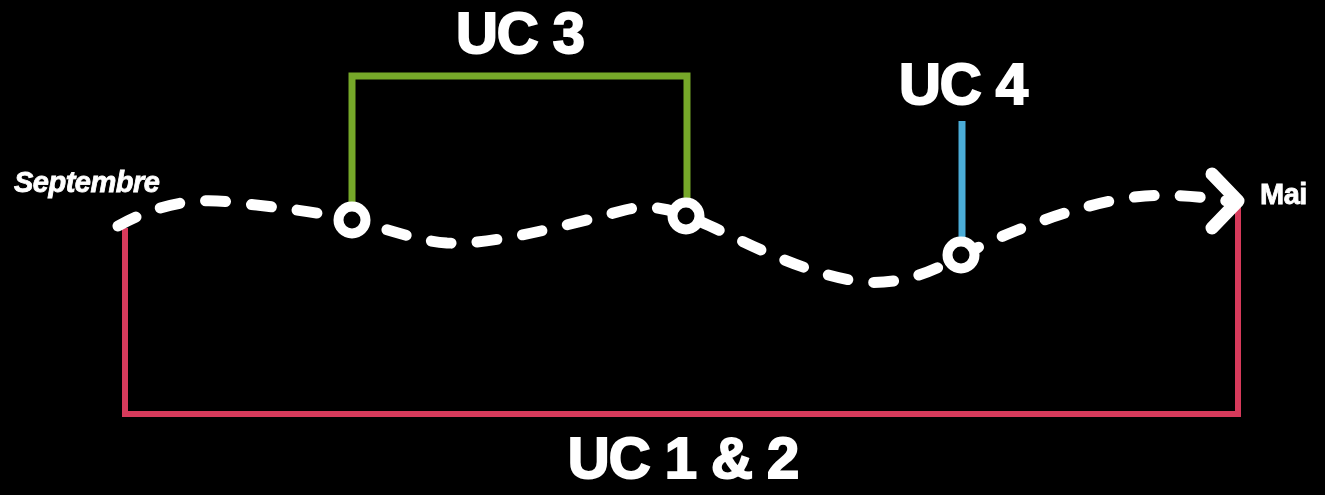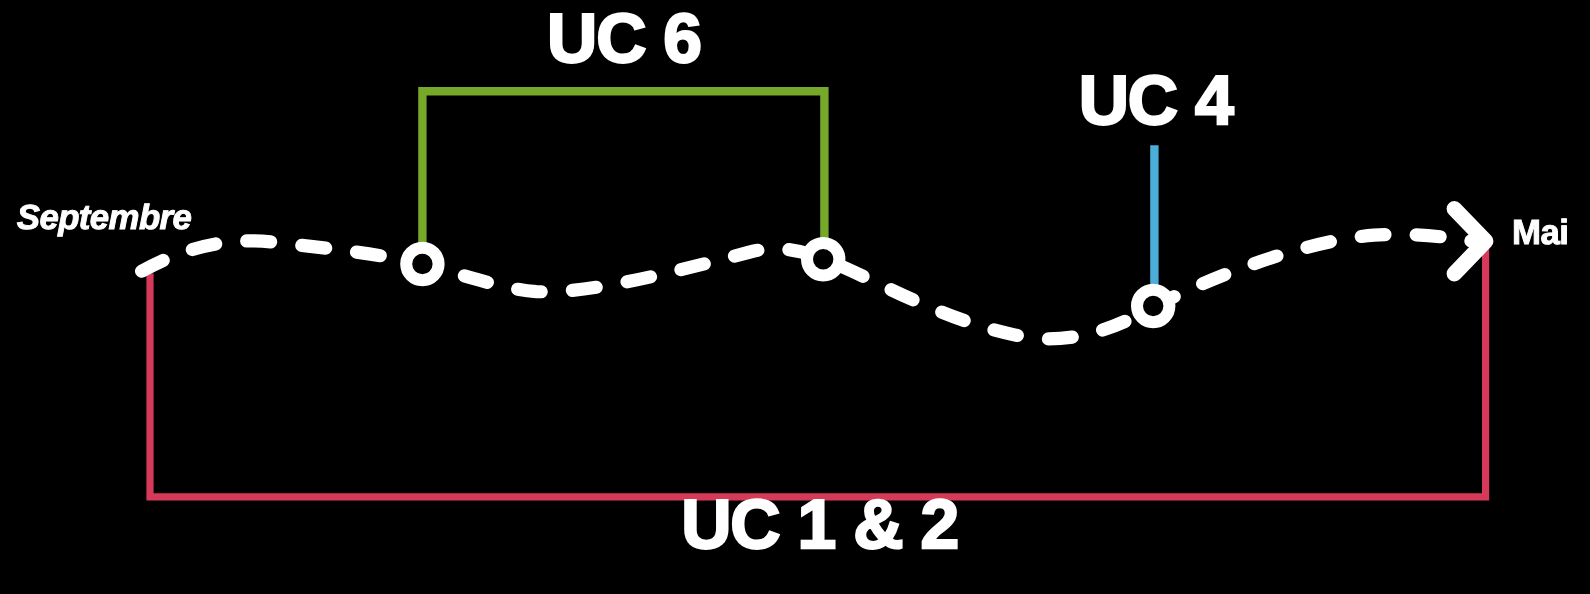--- a/index.html
+++ b/index.html
@@ -87,23 +87,23 @@
              C 1010 230, 1090 200, 1145 196
              C 1175 194, 1203 197, 1227 201"></path>
 
     <circle class="milestone" cx="352" cy="220" r="13.5"></circle>
     <circle class="milestone" cx="686" cy="216" r="13.5"></circle>
     <circle class="milestone" cx="961" cy="255" r="13.5"></circle>
 
     <polyline class="arrow" points="1212,174 1238,201 1212,228"></polyline>
   </svg>
 
-  <div class="lbl lbl-big" style="left:520px; top:4px;">UC 6</div>
+  <div class="lbl lbl-big" style="left:520px; top:4px;">UC 3</div>
 
   <div class="lbl lbl-big" style="left:963px; top:55px;">UC 4</div>
 
-  <div class="lbl lbl-big" style="left:683px; top:409px;">UC 1 &amp; 2</div>
+  <div class="lbl lbl-big" style="left:683px; top:429px;">UC 1 &amp; 2</div>
 
   <div class="lbl lbl-small" style="left:14px; top:168px;font-style:italic;">Septembre</div>
 
   <div class="lbl lbl-small" style="left:1260px; top:180px;">Mai</div>
 
 </div>
 
 </body></html>

